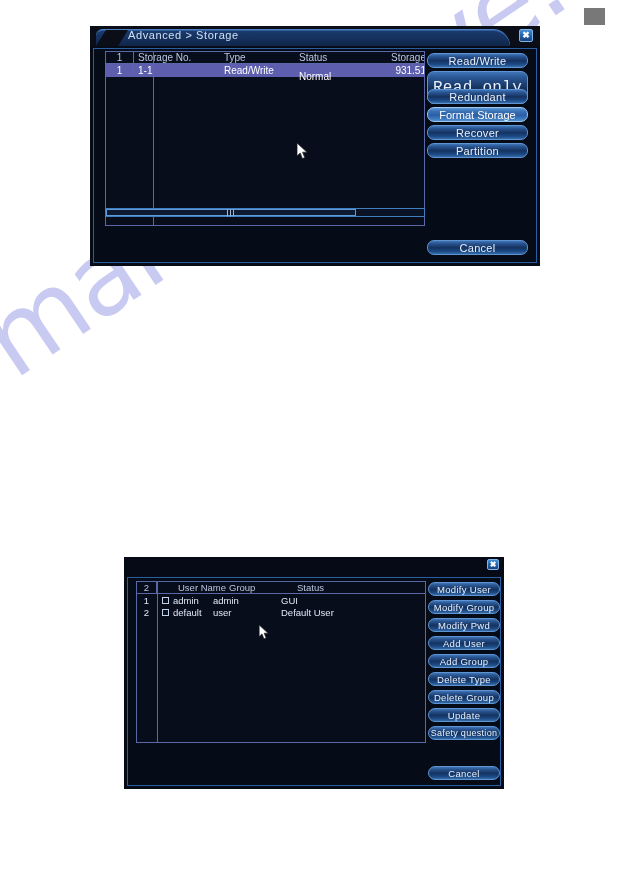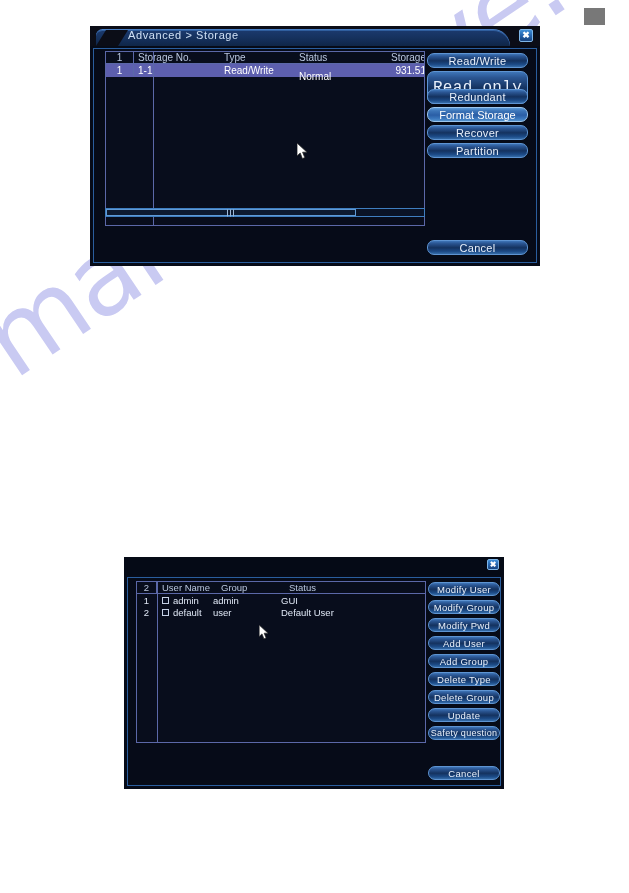--- a/index.html
+++ b/index.html
@@ -271,21 +271,21 @@
     <div class="dlg-close" style="right:5px; top:2px; width:12px; height:11px; font-size:8px; padding-top:1px;">✖</div>
 
     <div class="dlg-body" style="top:18px; height:214px;"></div>
     <div class="dlg-frame" style="left:3px; top:20px; width:374px; height:209px;"></div>
 
     <div class="tbl" style="left:12px; top:24px; width:290px; height:162px;">
       <div class="tbl-vline" style="left:20px;"></div>
 
       <div class="tbl-row tbl-head" style="height:12px; font-size:9.5px;">
         <div class="cell-idx" style="width:20px;">2</div>
-        <div class="cell" style="width:64px; padding-left:5px;">User Name</div>
+        <div class="cell" style="width:72px; padding-left:21px;">User Name</div>
         <div class="cell" style="width:68px;">Group</div>
         <div class="cell" style="width:100px;">Status</div>
       </div>
 
       <div class="tbl-row tbl-body-row" style="height:12px; font-size:9.5px;">
         <div class="cell-idx" style="width:20px; border-right-color:transparent;">1</div>
         <div class="cell" style="width:56px; padding-left:5px;">
           <span class="cbox"></span><span>admin</span>
         </div>
         <div class="cell" style="width:68px;">admin</div>

